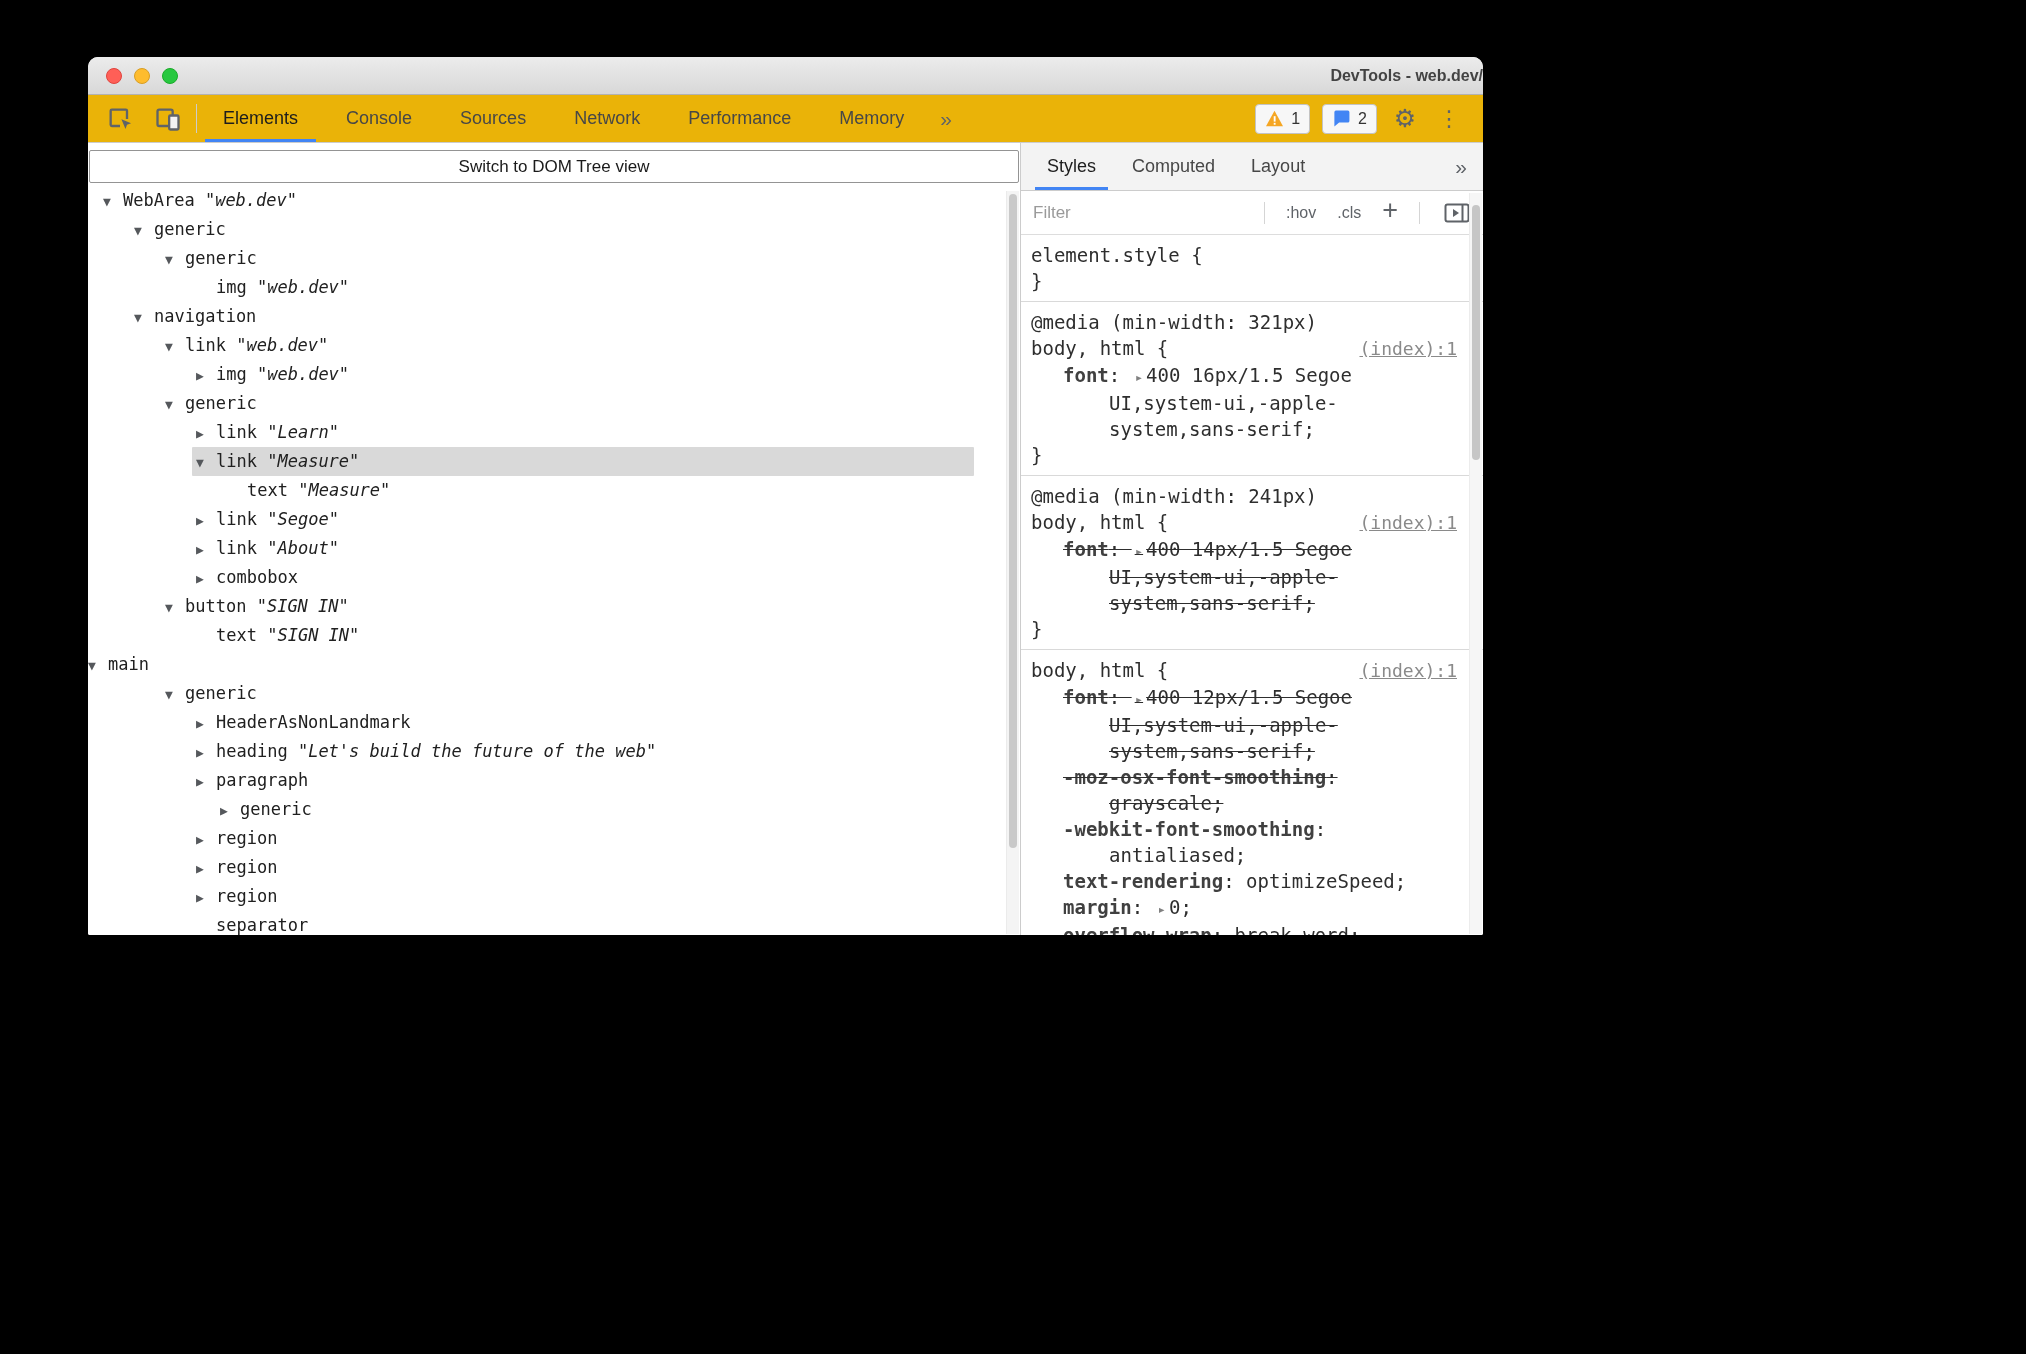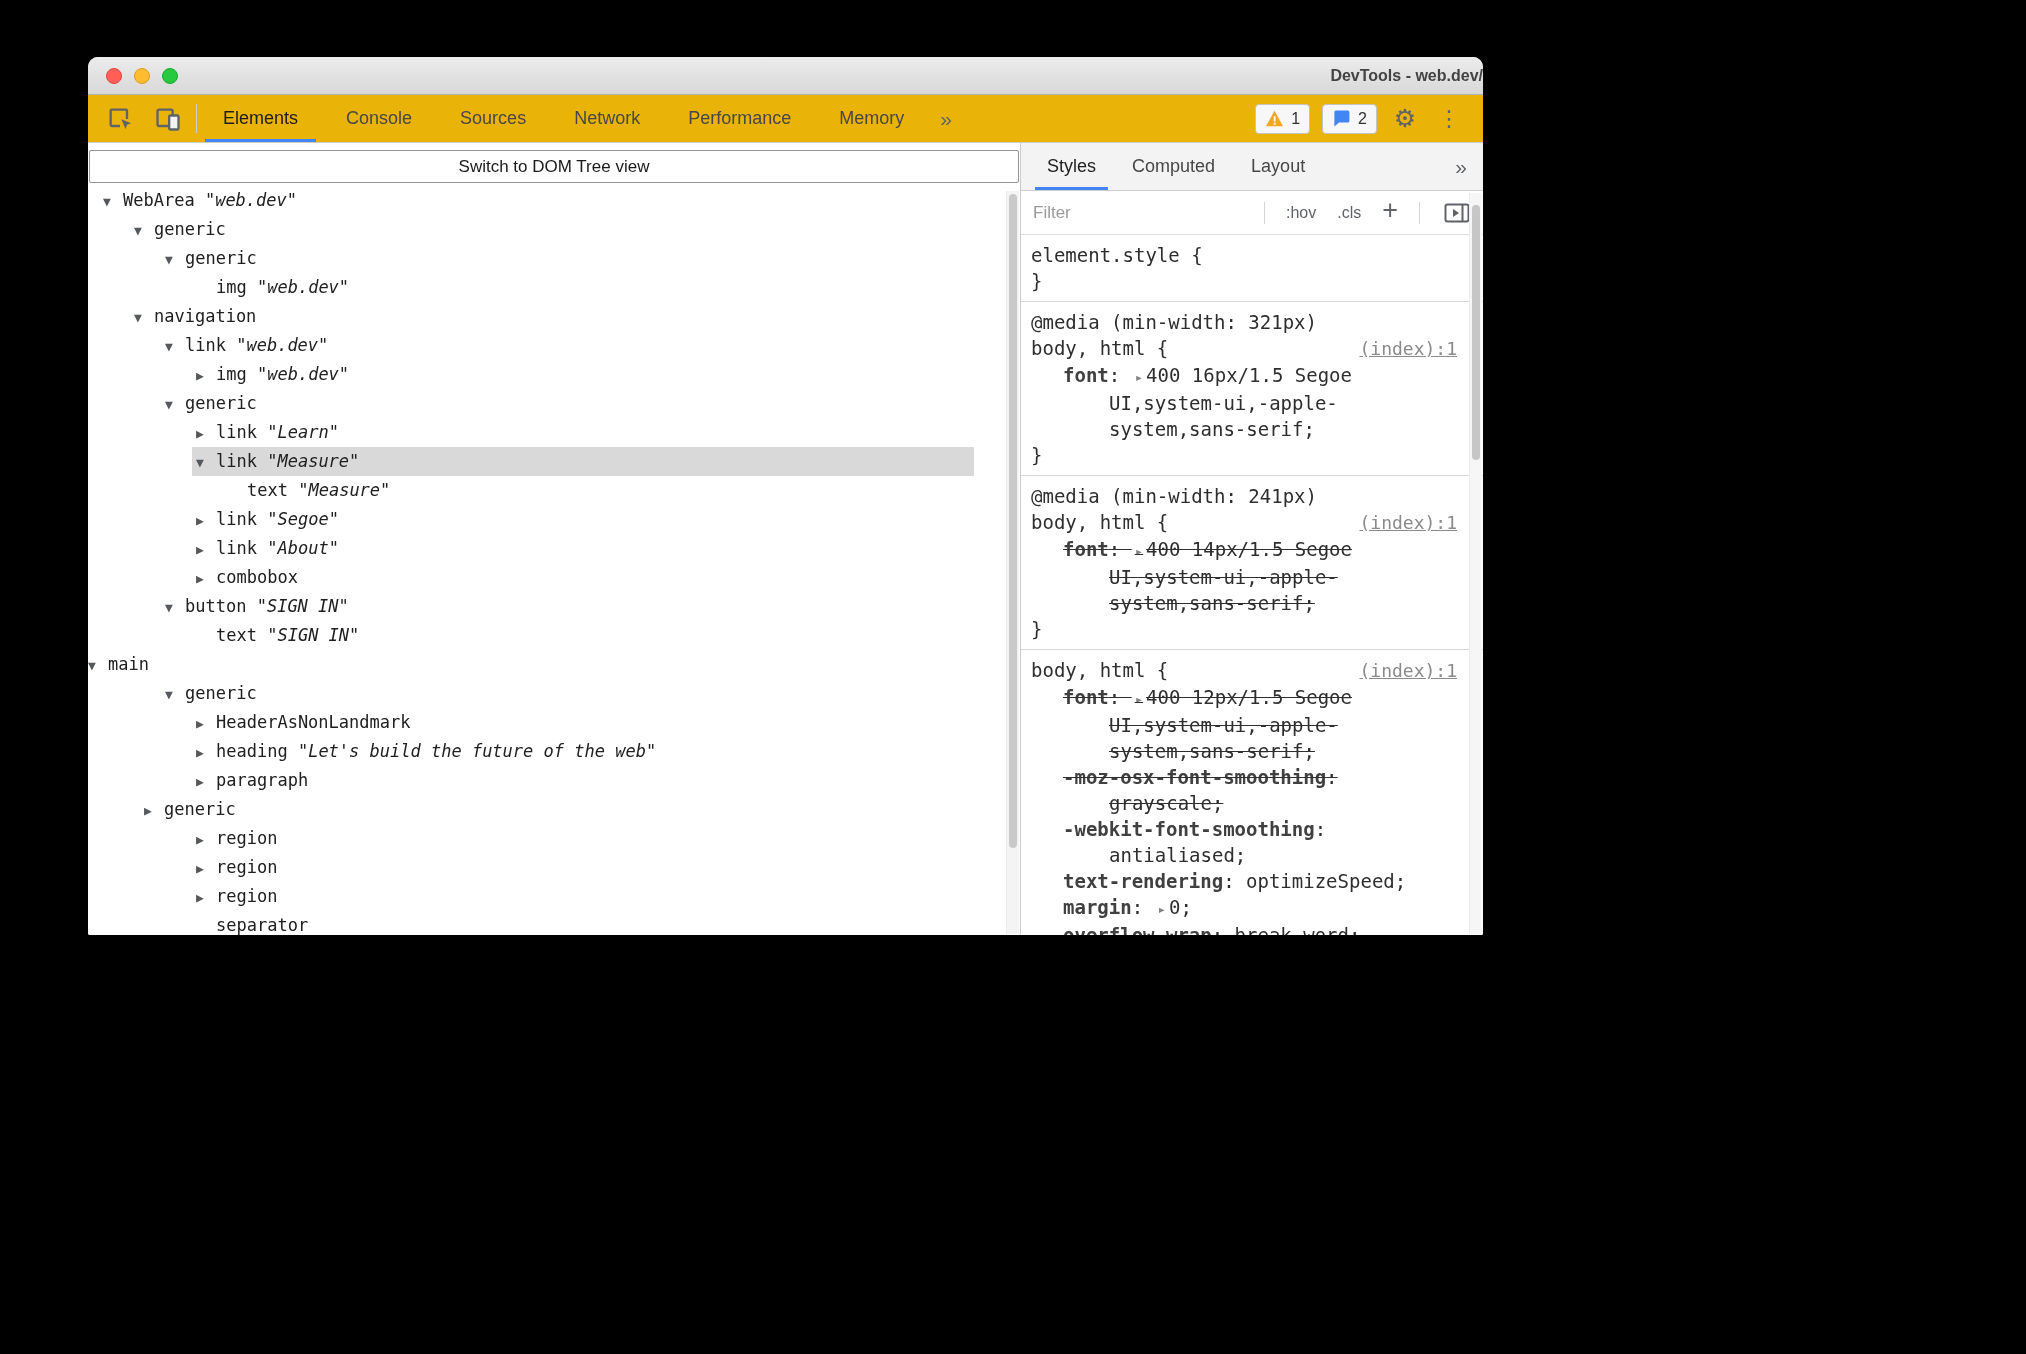--- a/index.html
+++ b/index.html
@@ -172,21 +172,21 @@
           <div class="tree-row" style="padding-left: 108px;"><span class="tree-arrow">▶</span><span class="tree-role">link</span><span class="tree-q"> "</span><span class="tree-name">Segoe</span><span class="tree-q">"</span></div>
           <div class="tree-row" style="padding-left: 108px;"><span class="tree-arrow">▶</span><span class="tree-role">link</span><span class="tree-q"> "</span><span class="tree-name">About</span><span class="tree-q">"</span></div>
           <div class="tree-row" style="padding-left: 108px;"><span class="tree-arrow">▶</span><span class="tree-role">combobox</span></div>
           <div class="tree-row" style="padding-left: 77px;"><span class="tree-arrow">▼</span><span class="tree-role">button</span><span class="tree-q"> "</span><span class="tree-name">SIGN IN</span><span class="tree-q">"</span></div>
           <div class="tree-row" style="padding-left: 108px;"><span class="tree-arrow"></span><span class="tree-role">text</span><span class="tree-q"> "</span><span class="tree-name">SIGN IN</span><span class="tree-q">"</span></div>
           <div class="tree-row" style=""><span class="tree-arrow">▼</span><span class="tree-role">main</span></div>
           <div class="tree-row" style="padding-left: 77px;"><span class="tree-arrow">▼</span><span class="tree-role">generic</span></div>
           <div class="tree-row" style="padding-left: 108px;"><span class="tree-arrow">▶</span><span class="tree-role">HeaderAsNonLandmark</span></div>
           <div class="tree-row" style="padding-left: 108px;"><span class="tree-arrow">▶</span><span class="tree-role">heading</span><span class="tree-q"> "</span><span class="tree-name">Let's build the future of the web</span><span class="tree-q">"</span></div>
           <div class="tree-row" style="padding-left: 108px;"><span class="tree-arrow">▶</span><span class="tree-role">paragraph</span></div>
-          <div class="tree-row" style="padding-left: 56px;"><span class="tree-arrow">▶</span><span class="tree-role">generic</span></div>
+          <div class="tree-row" style="padding-left: 108px; margin-left: 24px;"><span class="tree-arrow">▶</span><span class="tree-role">generic</span></div>
           <div class="tree-row" style="padding-left: 108px;"><span class="tree-arrow">▶</span><span class="tree-role">region</span></div>
           <div class="tree-row" style="padding-left: 108px;"><span class="tree-arrow">▶</span><span class="tree-role">region</span></div>
           <div class="tree-row" style="padding-left: 108px;"><span class="tree-arrow">▶</span><span class="tree-role">region</span></div>
           <div class="tree-row" style="padding-left: 108px;"><span class="tree-arrow"></span><span class="tree-role">separator</span></div>
         </div>
       <div class="left-scroll">
         <div class="left-thumb"></div>
       </div>
     </div>
 

